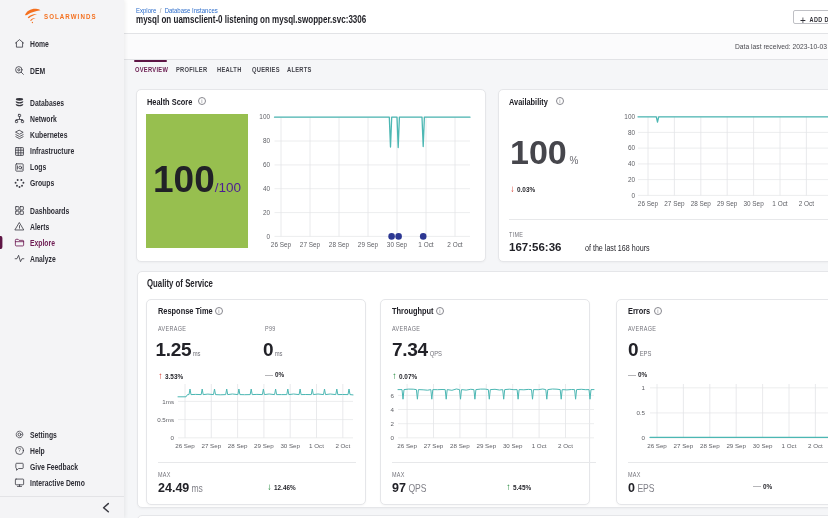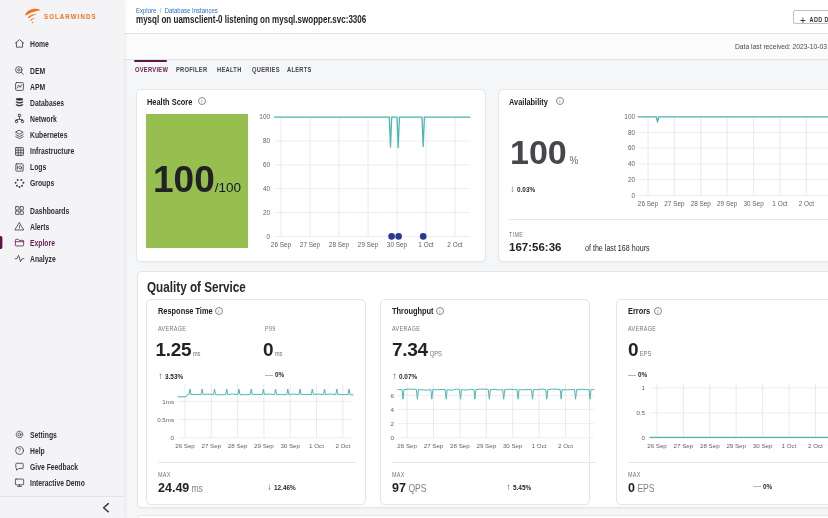--- a/index.html
+++ b/index.html
@@ -41,21 +41,21 @@
   <span class="tab" style="left:41.4px"><span class="cx" style="transform:scaleX(.82)">PROFILER</span></span>
   <span class="tab" style="left:81.5px"><span class="cx" style="transform:scaleX(.82)">HEALTH</span></span>
   <span class="tab" style="left:117px"><span class="cx" style="transform:scaleX(.82)">QUERIES</span></span>
   <span class="tab" style="left:152.4px"><span class="cx" style="transform:scaleX(.82)">ALERTS</span></span>
 </div>
 
 <div class="card" style="left:136px;top:89px;width:350px;height:173px">
   <div class="abs vrow" style="left:10px;top:7px"><span class="ctitle cx">Health Score</span></div>
     <span class="info abs" style="left:61px;top:7px">i</span>
   <div class="abs" style="left:9px;top:24px;width:102px;height:134px;background:#97bf4f;text-align:center">
-    <span style="font-size:37px;font-weight:bold;color:#212127;line-height:131px">100</span><span style="font-size:13.5px;color:#0f172a">/100</span>
+    <span style="font-size:37px;font-weight:bold;color:#212127;line-height:131px">100</span><span style="font-size:13.5px;color:#4c1d95">/100</span>
   </div>
   <svg style="position:absolute;left:104px;top:11px" width="246" height="162" viewBox="240 100 246 162">
       <line x1="273.5" y1="116.2" x2="469.0" y2="116.2" stroke="#e7e8ea" stroke-width="0.8"></line>
       <line x1="273.5" y1="140.0" x2="469.0" y2="140.0" stroke="#e7e8ea" stroke-width="0.8"></line>
       <line x1="273.5" y1="163.9" x2="469.0" y2="163.9" stroke="#e7e8ea" stroke-width="0.8"></line>
       <line x1="273.5" y1="187.7" x2="469.0" y2="187.7" stroke="#e7e8ea" stroke-width="0.8"></line>
       <line x1="273.5" y1="211.6" x2="469.0" y2="211.6" stroke="#e7e8ea" stroke-width="0.8"></line>
       <line x1="273.5" y1="235.4" x2="469.0" y2="235.4" stroke="#e7e8ea" stroke-width="0.8"></line>
       <line x1="280.0" y1="116.2" x2="280.0" y2="235.4" stroke="#e3e4e7" stroke-width="0.8"></line>
       <line x1="309.0" y1="116.2" x2="309.0" y2="235.4" stroke="#e3e4e7" stroke-width="0.8"></line>
@@ -119,21 +119,21 @@
       <text x="673.4" y="204.5" text-anchor="middle" font-size="6.4" fill="#5f6066">27 Sep</text>
       <text x="699.8" y="204.5" text-anchor="middle" font-size="6.4" fill="#5f6066">28 Sep</text>
       <text x="726.2" y="204.5" text-anchor="middle" font-size="6.4" fill="#5f6066">29 Sep</text>
       <text x="752.6" y="204.5" text-anchor="middle" font-size="6.4" fill="#5f6066">30 Sep</text>
       <text x="779.0" y="204.5" text-anchor="middle" font-size="6.4" fill="#5f6066">1 Oct</text>
       <text x="805.4" y="204.5" text-anchor="middle" font-size="6.4" fill="#5f6066">2 Oct</text>
     </svg>
 </div>
 
 <div class="card" style="left:137px;top:271px;width:702px;height:237px">
-  <div class="abs" style="left:9px;top:5.5px;font-size:15px;color:#26262c;font-weight:bold"><span class="cx">Quality of Service</span></div>
+  <div class="abs" style="left:9px;top:5.5px;font-size:10px;color:#26262c;font-weight:bold"><span class="cx">Quality of Service</span></div>
 
   <div class="card" style="left:8px;top:27px;width:220px;height:206px">
     <div class="abs vrow" style="left:11px;top:6px"><span class="ctitle cx">Response Time</span></div>
       <span class="info abs" style="left:68px;top:6.5px">i</span>
     <div class="abs lbl" style="left:11px;top:24.5px"><span class="cx">AVERAGE</span></div>
     <div class="abs lbl" style="left:118px;top:24.5px"><span class="cx">P99</span></div>
     <div class="abs vrow" style="left:8.5px;top:39.5px"><span class="bignum">1.25</span><span class="unit cx">&nbsp;ms</span></div>
     <div class="abs vrow" style="left:116px;top:39.5px"><span class="bignum">0</span><span class="unit cx">&nbsp;ms</span></div>
     <div class="abs vrow" style="left:11px;top:70.8px"><span class="arr red">↑</span><span class="delta">3.53%</span></div>
     <div class="abs vrow" style="left:118px;top:70.8px"><span class="arr gry" style="font-size:8px;vertical-align:.5px">—</span><span class="delta">0%</span></div>
@@ -258,27 +258,20 @@
       <span style="">Home</span>
     </div>
   <div class="mi" style="top:62.5px">
       <svg width="11" height="11" viewBox="0 0 24 24">
         <circle cx="10.5" cy="10.5" r="7" stroke="#34343c" stroke-width="1.7" fill="none" stroke-linecap="round" stroke-linejoin="round"></circle>
         <circle cx="10.5" cy="10.5" r="2.4" stroke="#34343c" stroke-width="1.7" fill="none"></circle>
         <path d="M15.7 15.7 20.5 20.5" stroke="#34343c" stroke-width="1.7" fill="none" stroke-linecap="round" stroke-linejoin="round"></path>
       </svg>
       <span style="">DEM</span>
     </div>
-  <div class="mi" style="top:78.5px">
-      <svg width="11" height="11" viewBox="0 0 24 24">
-        <rect x="3.5" y="3.5" width="17" height="17" rx="2" stroke="#34343c" stroke-width="1.7" fill="none" stroke-linecap="round" stroke-linejoin="round"></rect>
-        <path d="M7 15.5 10.5 9l3 5 3.5-6" stroke="#34343c" stroke-width="1.7" fill="none" stroke-linecap="round" stroke-linejoin="round"></path>
-      </svg>
-      <span style="">APM</span>
-    </div>
   <div class="mi" style="top:94.5px">
       <svg width="11" height="11" viewBox="0 0 24 24">
         <g fill="#34343c">
           <ellipse cx="12" cy="5" rx="8" ry="3"></ellipse>
           <path d="M4 8.6c1.6 1.6 4.5 2.6 8 2.6s6.4-1 8-2.6v2.2c0 1.9-3.6 3.4-8 3.4s-8-1.5-8-3.4Z"></path>
           <path d="M4 14.8c1.6 1.6 4.5 2.6 8 2.6s6.4-1 8-2.6V17c0 1.9-3.6 3.4-8 3.4S4 18.9 4 17Z"></path>
         </g>
       </svg>
       <span style="">Databases</span>
     </div>

